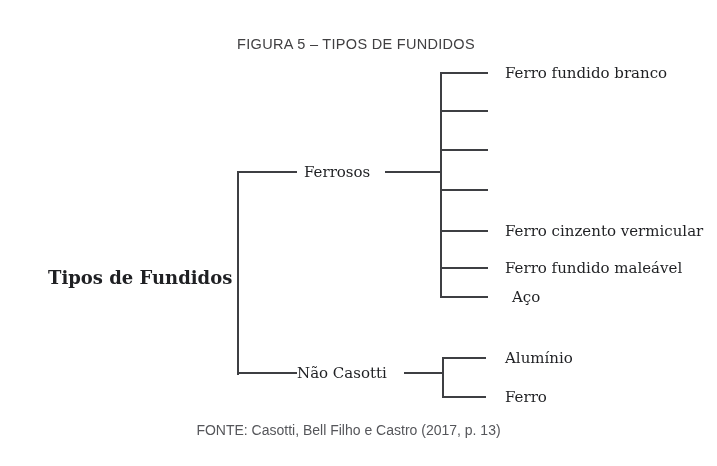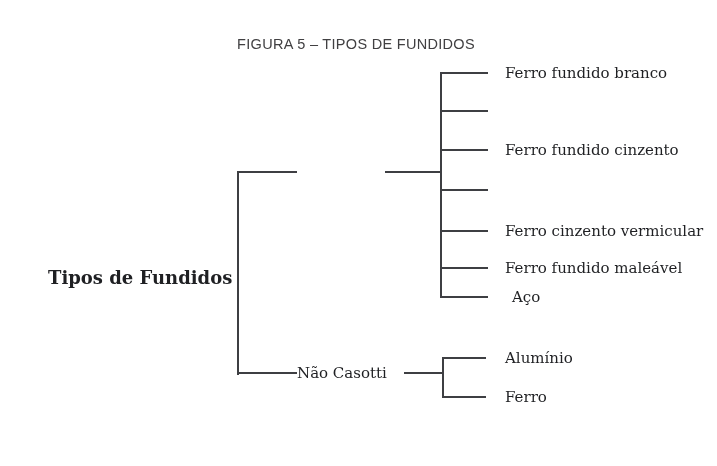--- a/index.html
+++ b/index.html
@@ -81,43 +81,44 @@
 <div id="canvas">
 
   <div class="figure-title">FIGURA 5 – TIPOS DE FUNDIDOS</div>
 
   <div class="root-label">Tipos de Fundidos</div>
 
   <div class="vline" style="left:237px; top:171px; height:204px;"></div>
   <div class="hline" style="left:237px; top:171px; width:60px;"></div>
   <div class="hline" style="left:237px; top:372px; width:60px;"></div>
 
+  <div class="branch-label" style="left:304px; top:161px;">Ferrosos</div>
 
   <div class="hline" style="left:385px; top:171px; width:56px;"></div>
 
   <div class="vline" style="left:440px; top:72px; height:226px;"></div>
 
   <div class="hline" style="left:440px; top:72px;  width:48px;"></div>
   <div class="hline" style="left:440px; top:110px; width:48px;"></div>
   <div class="hline" style="left:440px; top:149px; width:48px;"></div>
   <div class="hline" style="left:440px; top:189px; width:48px;"></div>
   <div class="hline" style="left:440px; top:230px; width:48px;"></div>
   <div class="hline" style="left:440px; top:267px; width:48px;"></div>
   <div class="hline" style="left:440px; top:296px; width:48px;"></div>
 
   <div class="leaf-label" style="top:62px;">Ferro fundido branco</div>
-  <div class="leaf-label" style="top:139px;">Ferro fundido cinzento</div>
   <div class="leaf-label" style="top:220px;">Ferro cinzento vermicular</div>
   <div class="leaf-label" style="top:257px;">Ferro fundido maleável</div>
   <div class="leaf-label" style="top:286px; left:501px;">Aço</div>
 
   <div class="branch-label" style="left:297px; top:362px;">Não Casotti</div>
 
   <div class="hline" style="left:404px; top:372px; width:39px;"></div>
   <div class="vline" style="left:442px; top:357px; height:41px;"></div>
   <div class="hline" style="left:442px; top:357px; width:44px;"></div>
   <div class="hline" style="left:442px; top:396px; width:44px;"></div>
 
   <div class="leaf-label" style="top:347px;">Alumínio</div>
   <div class="leaf-label" style="top:386px;">Ferro</div>
 
+  <div class="source-line">FONTE: Casotti, Bell Filho e Castro (2017, p. 13)</div>
 
 </div>
 
 </body></html>

